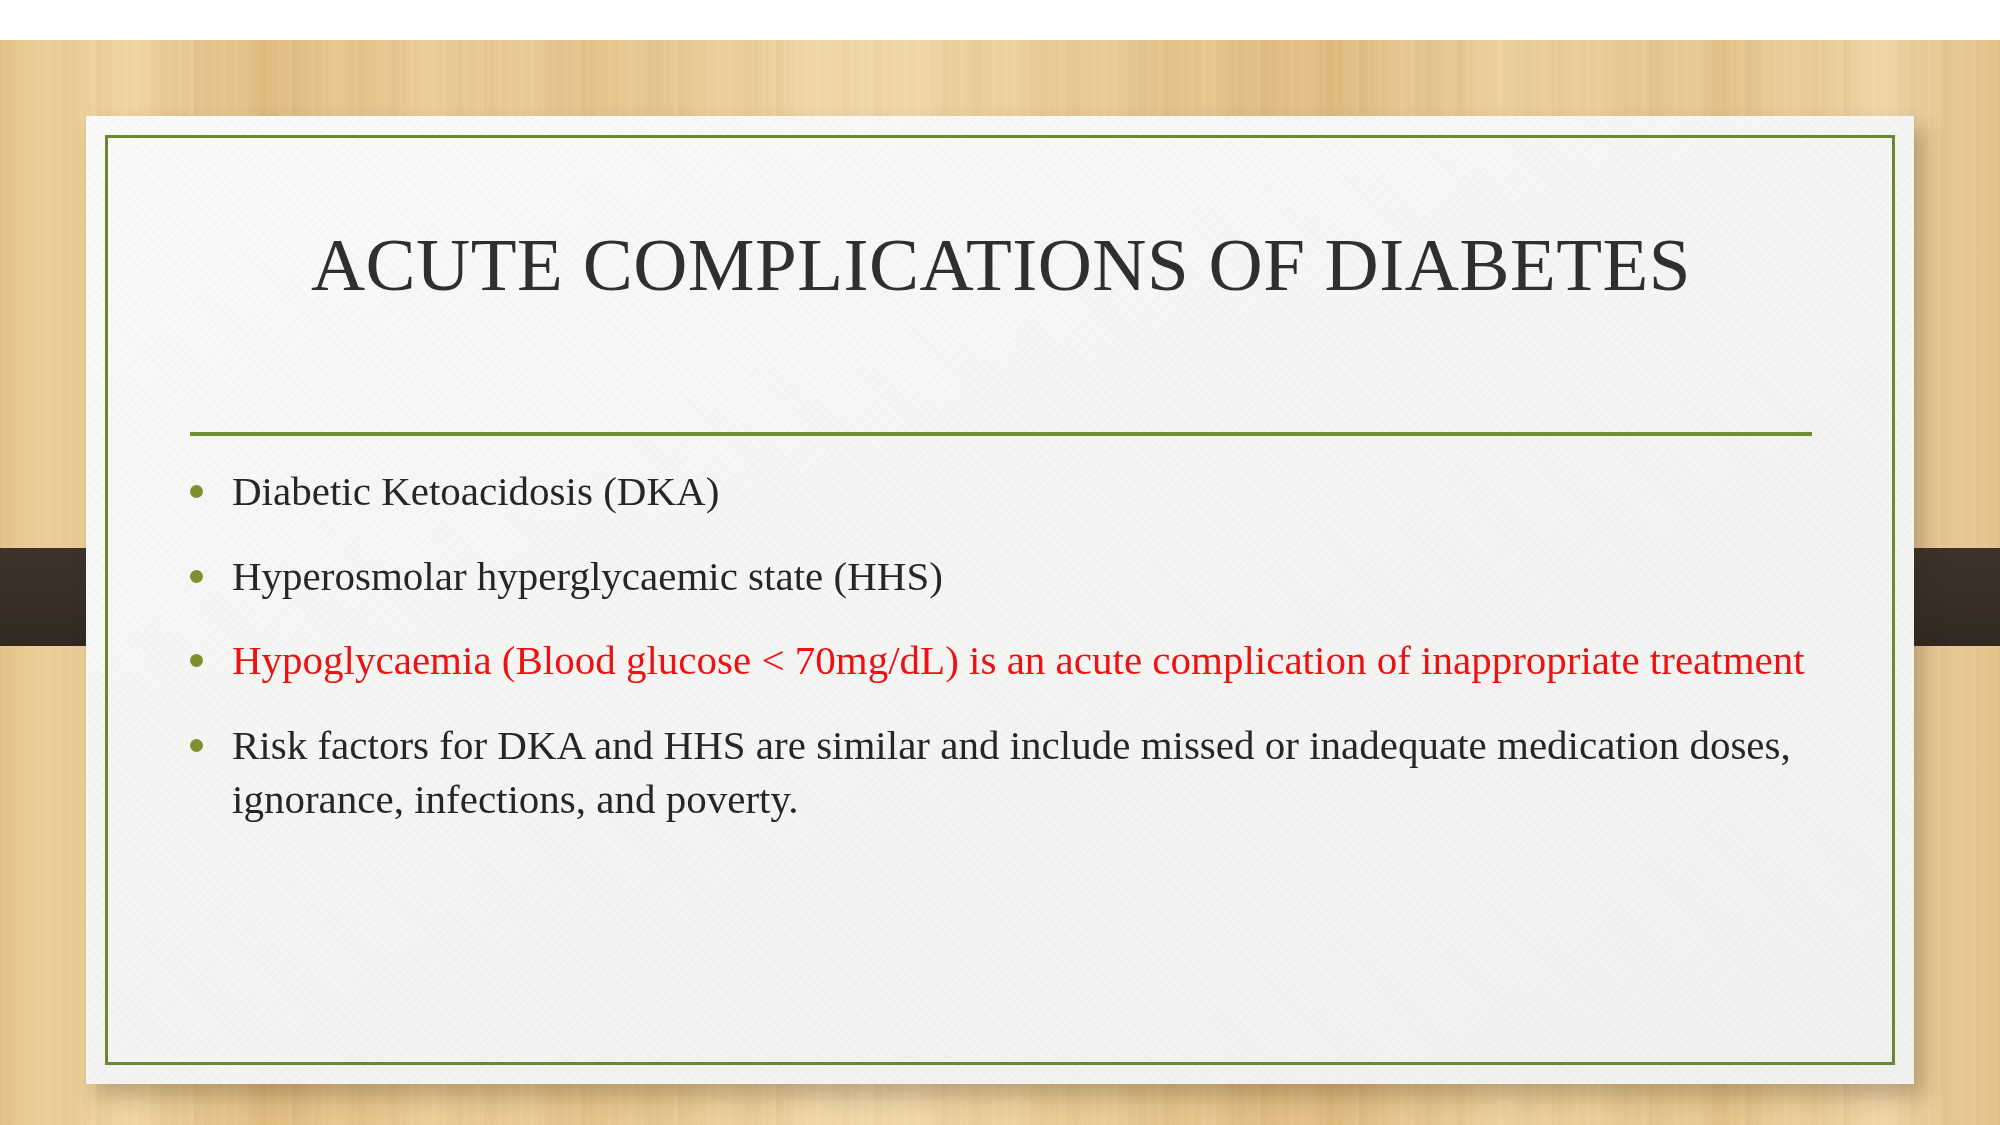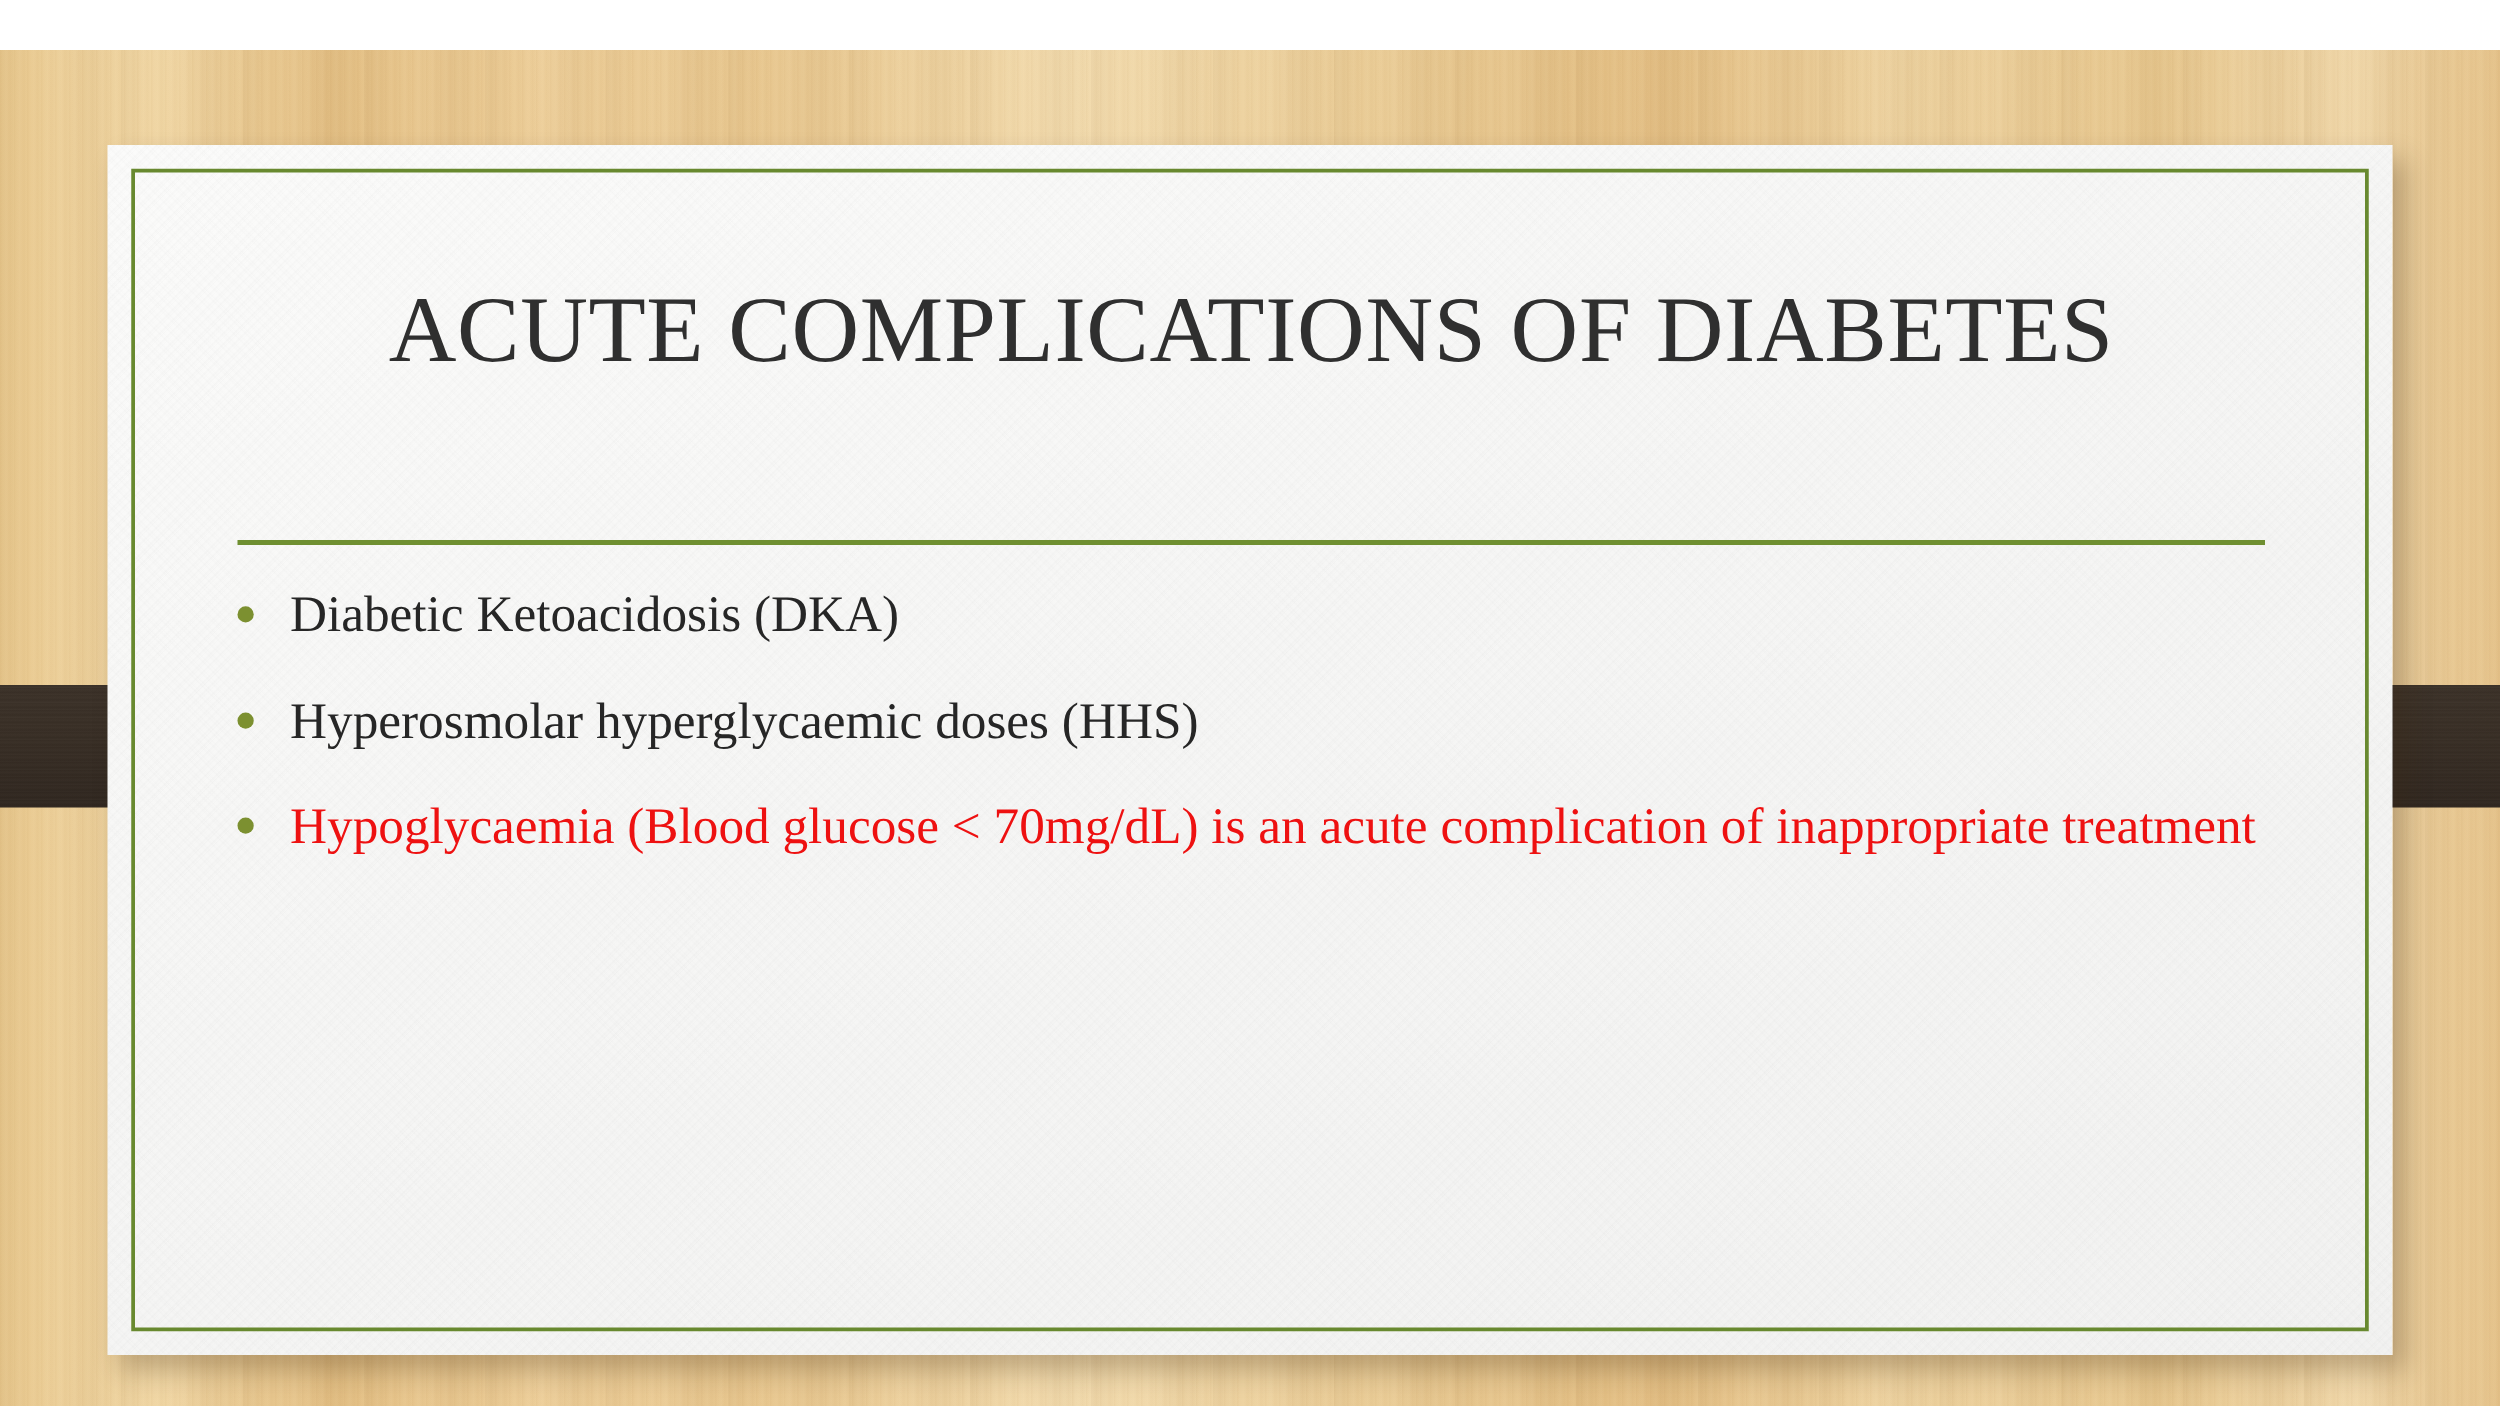--- a/index.html
+++ b/index.html
@@ -205,25 +205,29 @@
 
     <ul class="bullet-list">
 
       <li class="bullet-item">
         <span class="bullet-marker"></span>
         <span class="bullet-text">Diabetic Ketoacidosis (DKA)</span>
       </li>
 
       <li class="bullet-item">
         <span class="bullet-marker"></span>
-        <span class="bullet-text">Hyperosmolar hyperglycaemic doses (HHS)</span>
+        <span class="bullet-text">Hyperosmolar hyperglycaemic state (HHS)</span>
       </li>
 
       <li class="bullet-item accent">
         <span class="bullet-marker"></span>
         <span class="bullet-text">Hypoglycaemia (Blood glucose &lt; 70mg/dL) is an acute complication of inappropriate treatment</span>
       </li>
 
+      <li class="bullet-item">
+        <span class="bullet-marker"></span>
+        <span class="bullet-text">Risk factors for DKA and HHS are similar and include missed or inadequate medication doses, ignorance, infections, and poverty.</span>
+      </li>
 
     </ul>
 
   </div>
 </div>
 
 </body></html>

